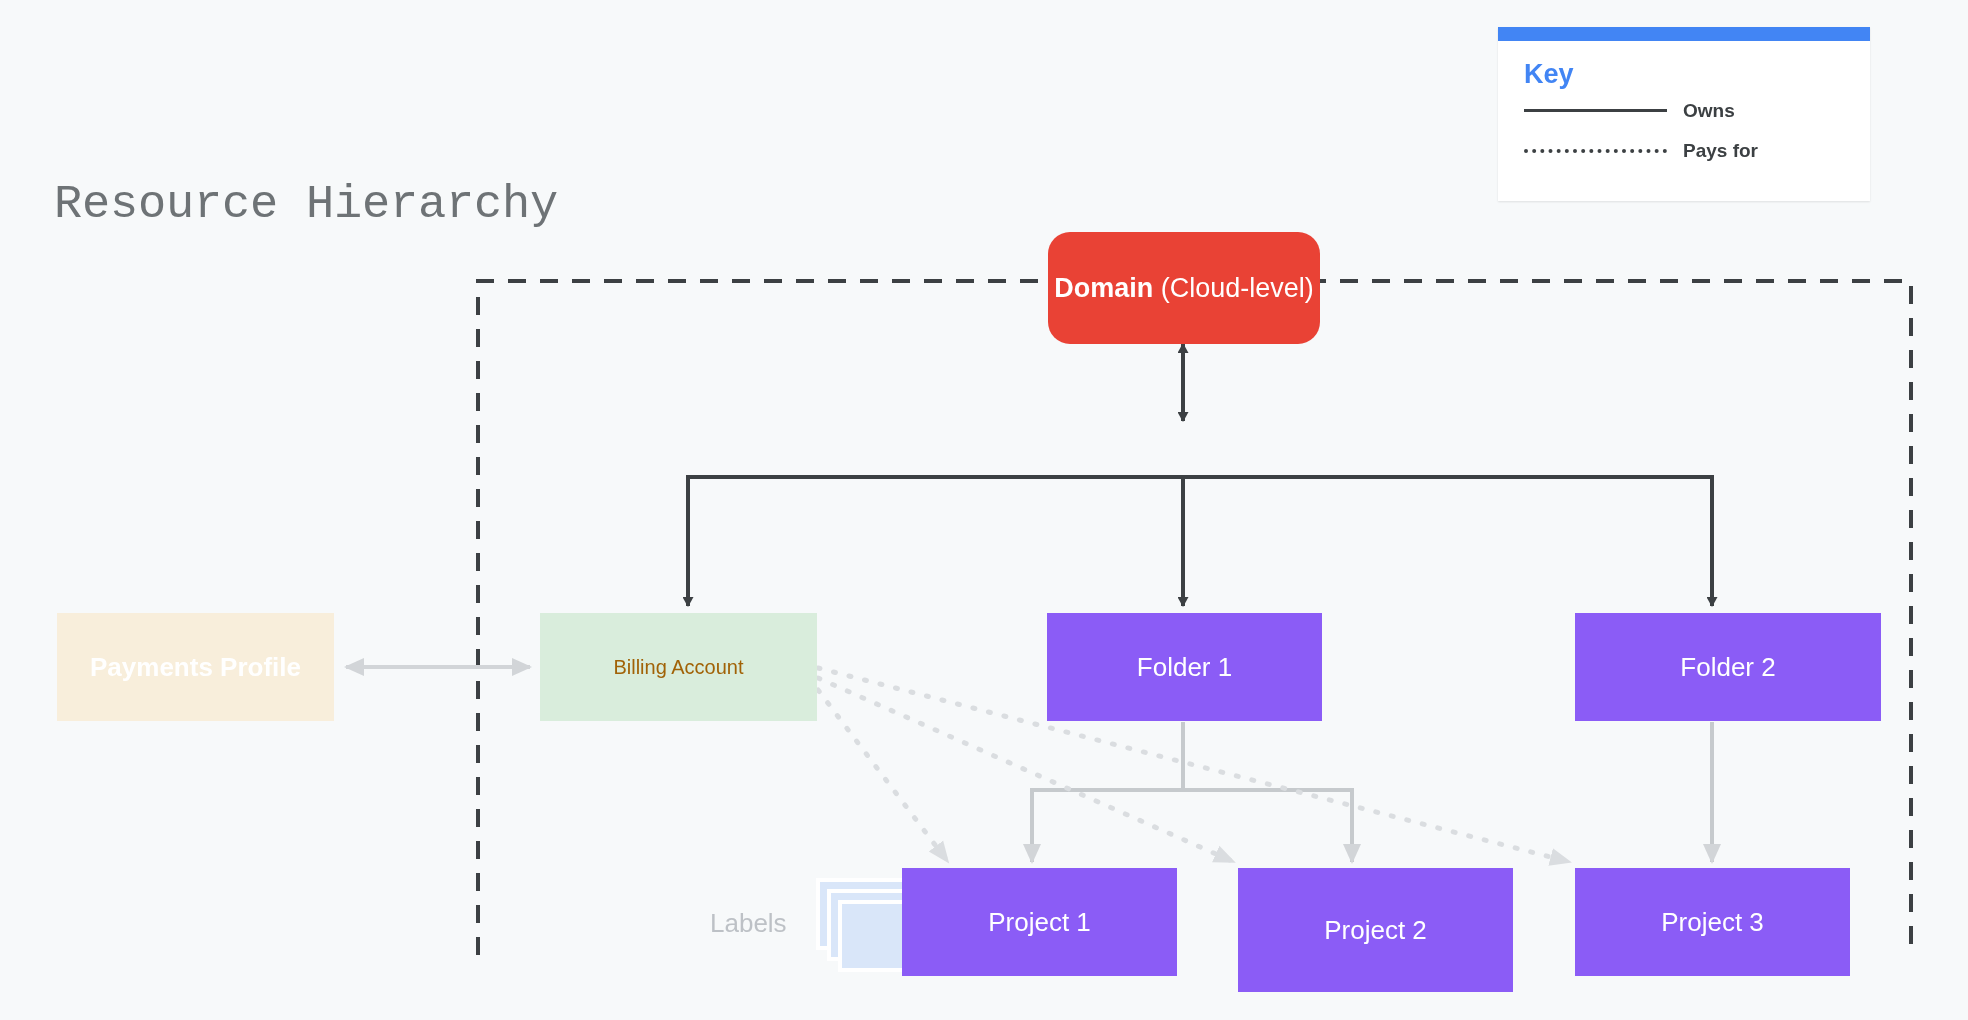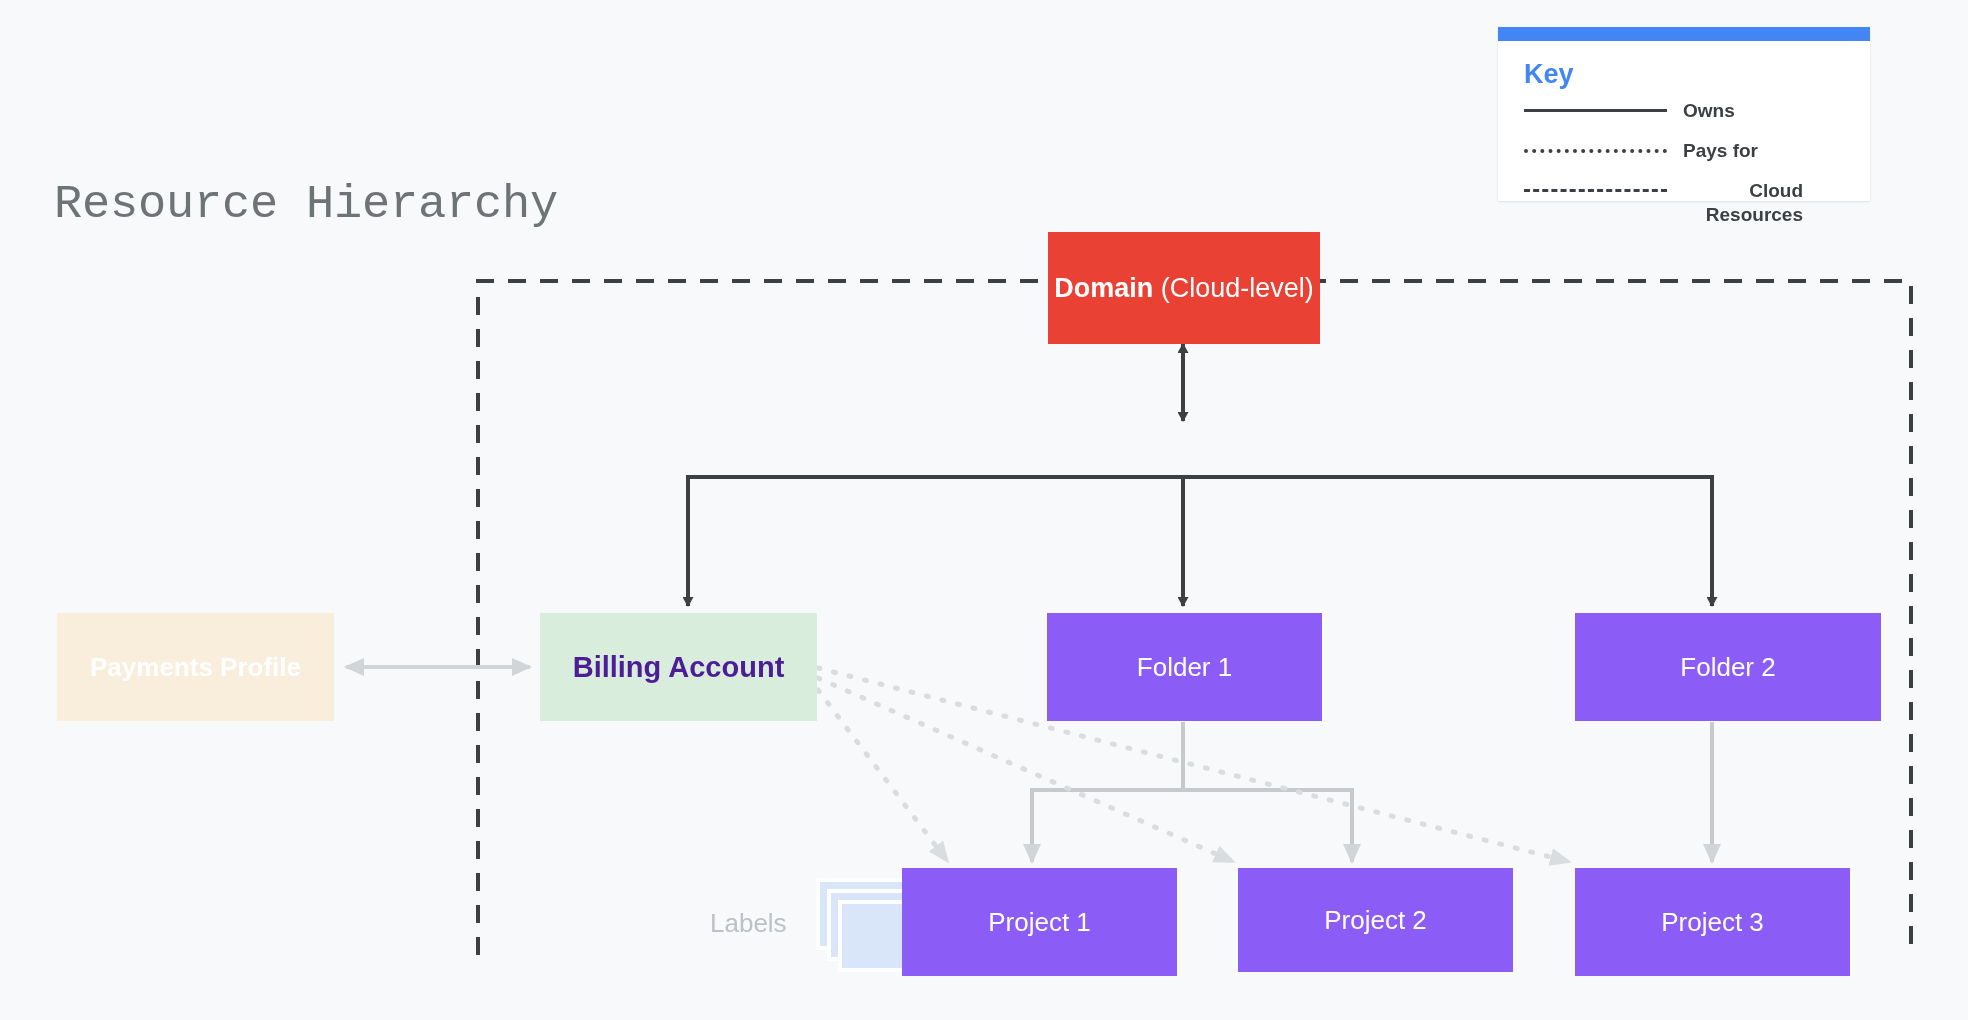--- a/index.html
+++ b/index.html
@@ -106,28 +106,29 @@
     align-items: center;
     justify-content: center;
     box-sizing: border-box;
     text-align: center;
   }
   .node-label { white-space: nowrap; }
   .node-red {
     background: #E94235;
     color: #FFFFFF;
     font-size: 27px;
+    border-radius: 22px;
   }
   .node-red .lbl-bold { font-weight: 700; }
   .node-red .lbl-reg  { font-weight: 400; }
   .node-green {
     background: #D9EDDC;
-    color: #4c1d95;
-    font-size: 29px;
-    font-weight: 700;
+    color: #a16207;
+    font-size: 20px;
+    font-weight: 400;
   }
   .node-cream {
     background: #F8EEDB;
     color: #FFFFFF;
     font-size: 26px;
     font-weight: 400;
   }
   .node-blue {
     background: #8b5cf6;
     color: #FFFFFF;
@@ -207,26 +208,20 @@
               <i class="ks-solid"></i>
             </span>
           <span class="key-label">Owns</span>
         </div>
         <div class="key-row">
           <span class="key-sample">
               <i class="ks-dotted"></i>
             </span>
           <span class="key-label">Pays for</span>
         </div>
-        <div class="key-row">
-          <span class="key-sample">
-              <i class="ks-dashed"></i>
-            </span>
-          <span class="key-label" style="max-width:120px; white-space:normal;">Cloud Resources</span>
-        </div>
       </div>
     </div>
   </div>
 
   <div class="node node-red" style="left:1048px; top:232px; width:272px; height:112px;">
     <span class="node-label">
       <span class="lbl-bold">Domain</span><span class="lbl-reg"> (Cloud-level)</span>
     </span>
   </div>
 
@@ -252,21 +247,21 @@
   <div class="label-stack" style="left:816px; top:878px; width:135px; height:95px;">
     <div class="label-card" style="left:0px;  top:0px;"></div>
     <div class="label-card" style="left:11px; top:11px;"></div>
     <div class="label-card" style="left:22px; top:22px;"></div>
   </div>
 
   <div class="node node-blue" style="left:902px; top:868px; width:275px; height:108px;">
     <span class="node-label">Project 1</span>
   </div>
 
-  <div class="node node-blue" style="left:1238px; top:868px; width:275px; height:104px;">
+  <div class="node node-blue" style="left:1238px; top:868px; width:275px; height:124px;">
     <span class="node-label">Project 2</span>
   </div>
 
   <div class="node node-blue" style="left:1575px; top:868px; width:275px; height:108px;">
     <span class="node-label">Project 3</span>
   </div>
 
 </div>
 
 </body></html>

